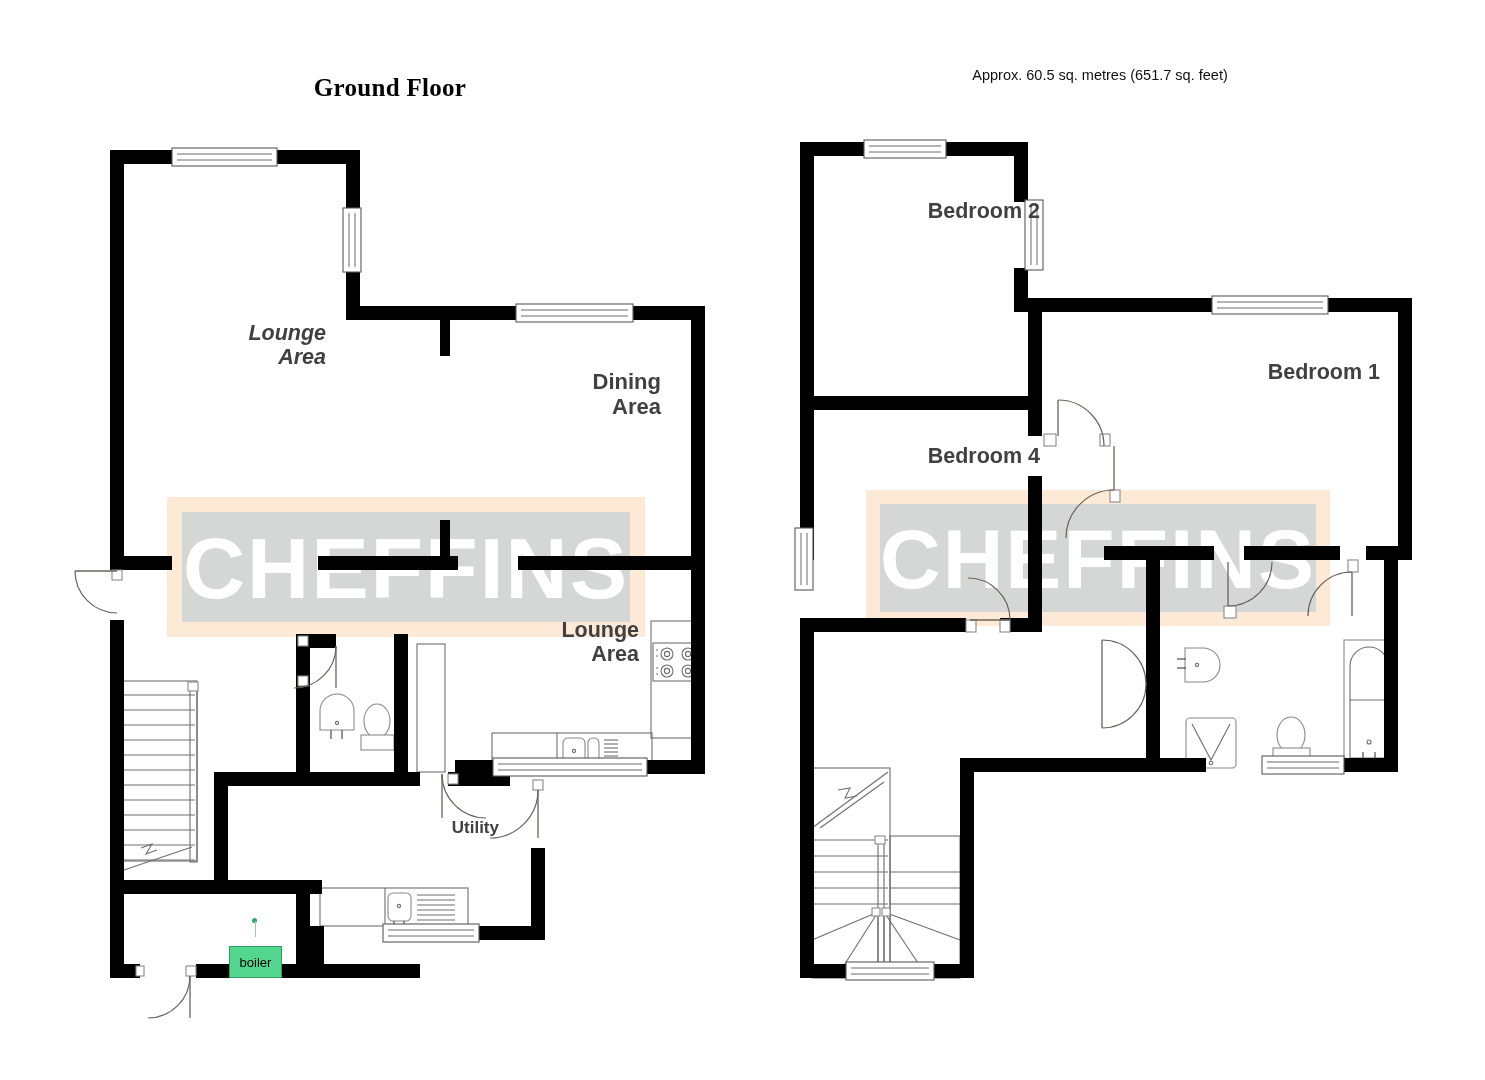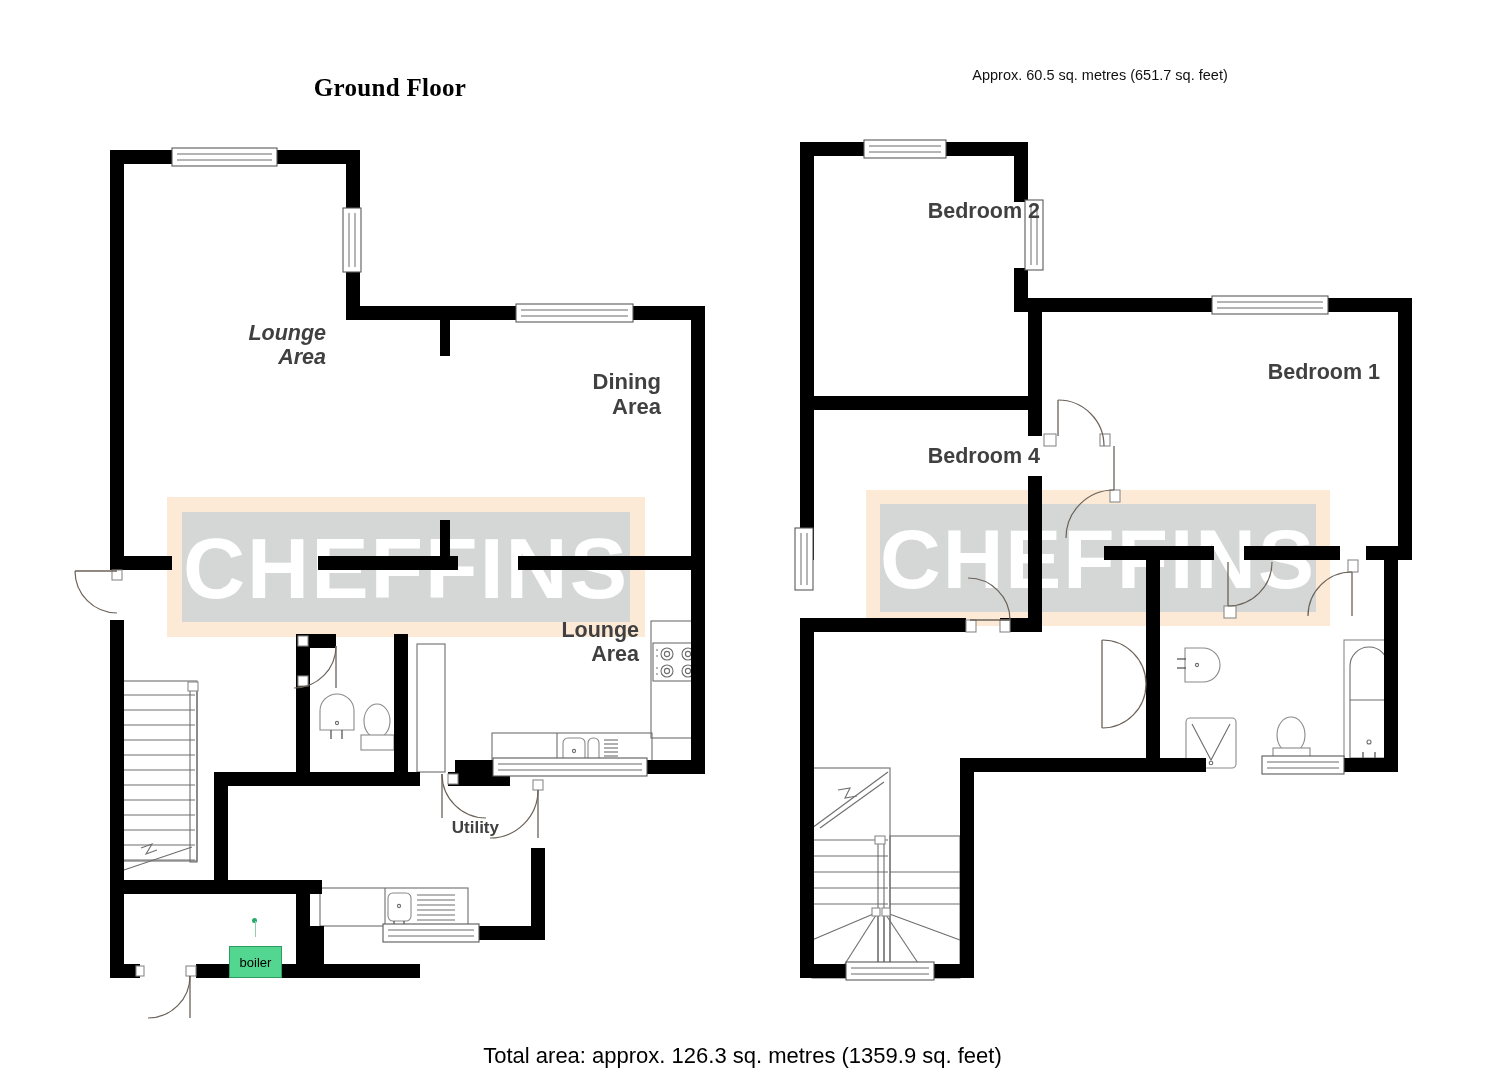--- a/index.html
+++ b/index.html
@@ -557,14 +557,13 @@
   <div class="room-label" id="label-utility">Utility</div>
 
   <div class="room-label" id="label-bed2">Bedroom 2</div>
   <div class="room-label" id="label-bed1">Bedroom 1</div>
   <div class="room-label" id="label-bed3">Bedroom 4</div>
 
   <div class="boiler-dot"></div>
   <div class="boiler-stem"></div>
   <div class="boiler-box">boiler</div>
 
-  <div id="total-area">Total area: approx. 126.3 sq. metres (1359.9 sq. feet)</div>
 </div>
 
 </body></html>

